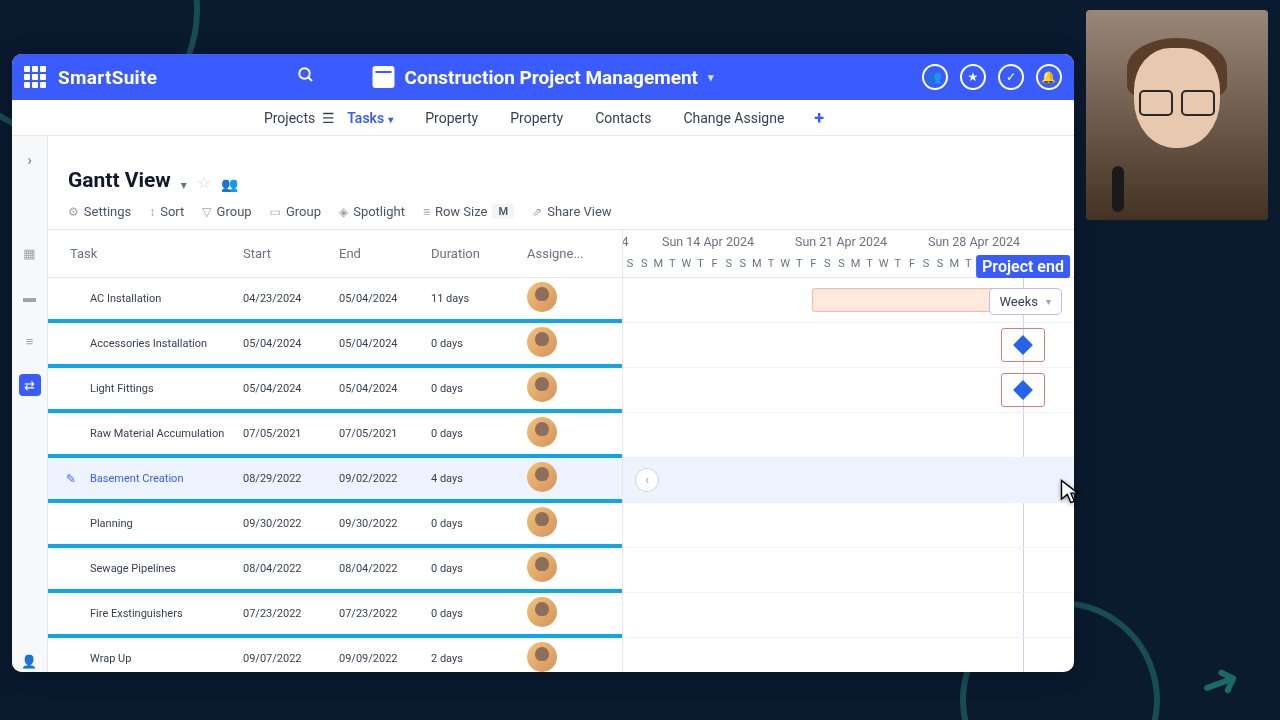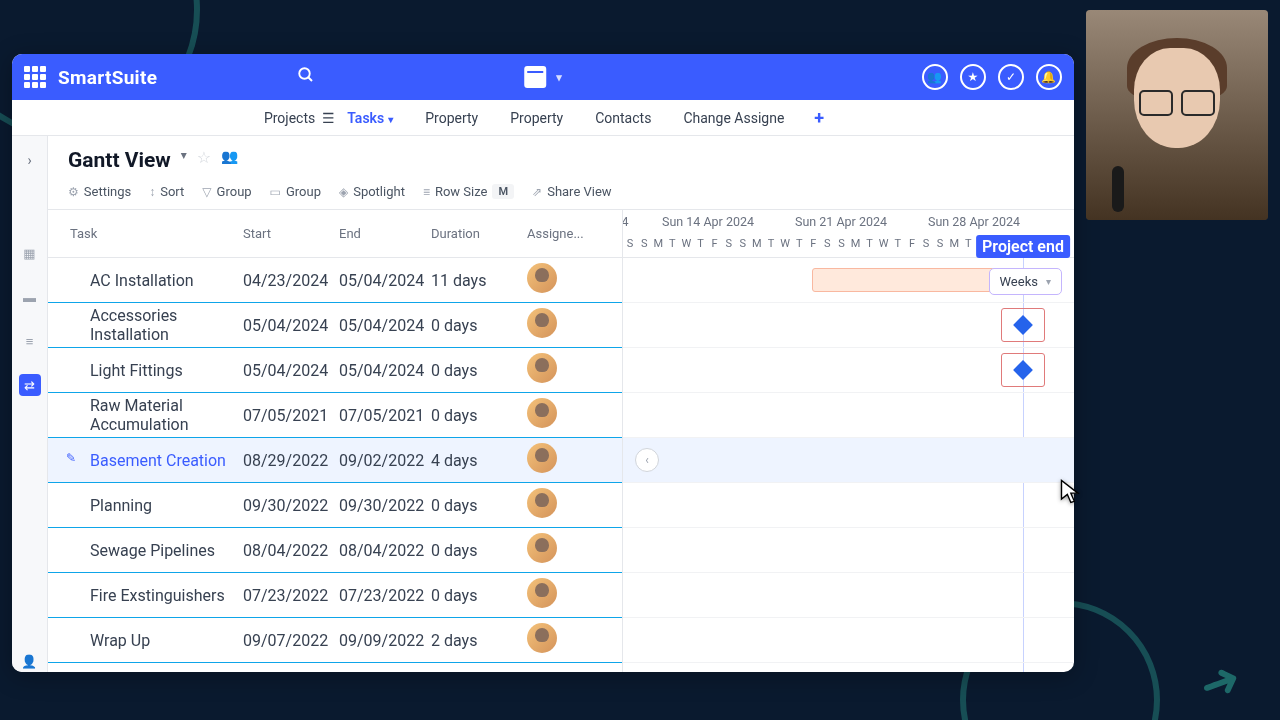--- a/index.html
+++ b/index.html
@@ -37,21 +37,21 @@
 .main { display:flex; height:calc(100% - 82px); }
 .leftrail { width:36px; background:#f7f8fa; border-right:1px solid #e5e7eb; display:flex; flex-direction:column; align-items:center; padding-top:16px; gap:22px; }
 .leftrail .expand { color:#6b7280; cursor:pointer; font-size:14px; }
 .leftrail .ritem { width:22px; height:22px; border-radius:4px; display:flex; align-items:center; justify-content:center; cursor:pointer; color:#9ca3af; font-size:13px; }
 .leftrail .ritem.active { background:#3a5cff; color:#fff; }
 .leftrail .spacer { flex:1; }
 
 .content { flex:1; display:flex; flex-direction:column; }
 
 .view-head { padding:12px 20px 6px; }
-.view-title-row { display:flex; align-items:flex-start; gap:10px; }
+.view-title-row { display:flex; align-items:flex-end; gap:10px;margin-top:20px; }
 .view-title { font-size:21px; font-weight:700; color:#111827; }
 .view-title-row .dd { color:#6b7280; font-size:12px; cursor:pointer; }
 .view-title-row .star { color:#d1d5db; cursor:pointer; font-size:16px; }
 .view-title-row .ppl { color:#d1d5db; cursor:pointer; font-size:14px; }
 
 .toolbar { display:flex; gap:18px; padding:6px 20px 10px; font-size:13px; color:#4b5563; }
 .toolbar .tbtn { display:flex; align-items:center; gap:5px; cursor:pointer; }
 .toolbar .tbtn .ic { color:#9ca3af; font-size:12px; }
 .toolbar .chip { background:#f3f4f6; border-radius:3px; padding:1px 6px; font-size:11px; font-weight:600; }
 
@@ -60,21 +60,21 @@
 .table-pane { width:575px; border-right:1px solid #e5e7eb; overflow:hidden; }
 .gantt-pane { flex:1; position:relative; overflow:hidden; }
 
 .thead { display:flex; height:48px; align-items:center; border-bottom:1px solid #e5e7eb; font-size:13px; color:#6b7280; }
 .col-task { width:195px; padding-left:22px; }
 .col-start { width:96px; }
 .col-end { width:92px; }
 .col-dur { width:96px; }
 .col-asg { width:82px; }
 
-.trow { display:flex; height:45px; align-items:center; border-bottom:1px solid #0ea5e9; font-size:16px; color:#374151; }
+.trow { display:flex; height:45px; align-items:center; border-bottom:4px solid #0ea5e9; font-size:11px; color:#374151; }
 .trow.sel { background:#eef4ff; }
 .trow.sel .col-task { color:#3a5cff; }
 .trow .col-task { padding-left:42px; position:relative; }
 .trow.sel .col-task::before { content:'✎'; position:absolute; left:18px; color:#3a5cff; font-size:12px; }
 .avatar { width:30px; height:30px; border-radius:50%; background:linear-gradient(135deg,#f4c27a,#d4935a); display:inline-block; position:relative; overflow:hidden; }
 .avatar::after { content:''; position:absolute; top:5px; left:8px; width:14px; height:14px; background:#8b6f5c; border-radius:50% 50% 45% 45%; }
 
 
 .gantt-head { height:48px; border-bottom:1px solid #e5e7eb; position:relative; font-size:12px; color:#6b7280; }
 .week-labels { position:absolute; top:4px; left:0; right:0; height:18px; }
@@ -132,20 +132,21 @@
       </div>
     <div class="brand">SmartSuite</div>
     <div class="header-search">
       <svg width="18" height="18" viewBox="0 0 24 24" fill="none" stroke="currentColor" stroke-width="2.5">
           <circle cx="10" cy="10" r="7"></circle>
           <line x1="20" y1="20" x2="15" y2="15"></line>
         </svg>
     </div>
     <div class="header-center">
       <span class="cal-icon"></span>
+      <span>Construction Project Management</span>
       <span style="font-size:11px;opacity:0.8">▾</span>
     </div>
     <div class="header-right">
       <div class="circ">👥</div>
       <div class="circ">★</div>
       <div class="circ">✓</div>
       <div class="circ">🔔</div>
     </div>
   </div>
 

